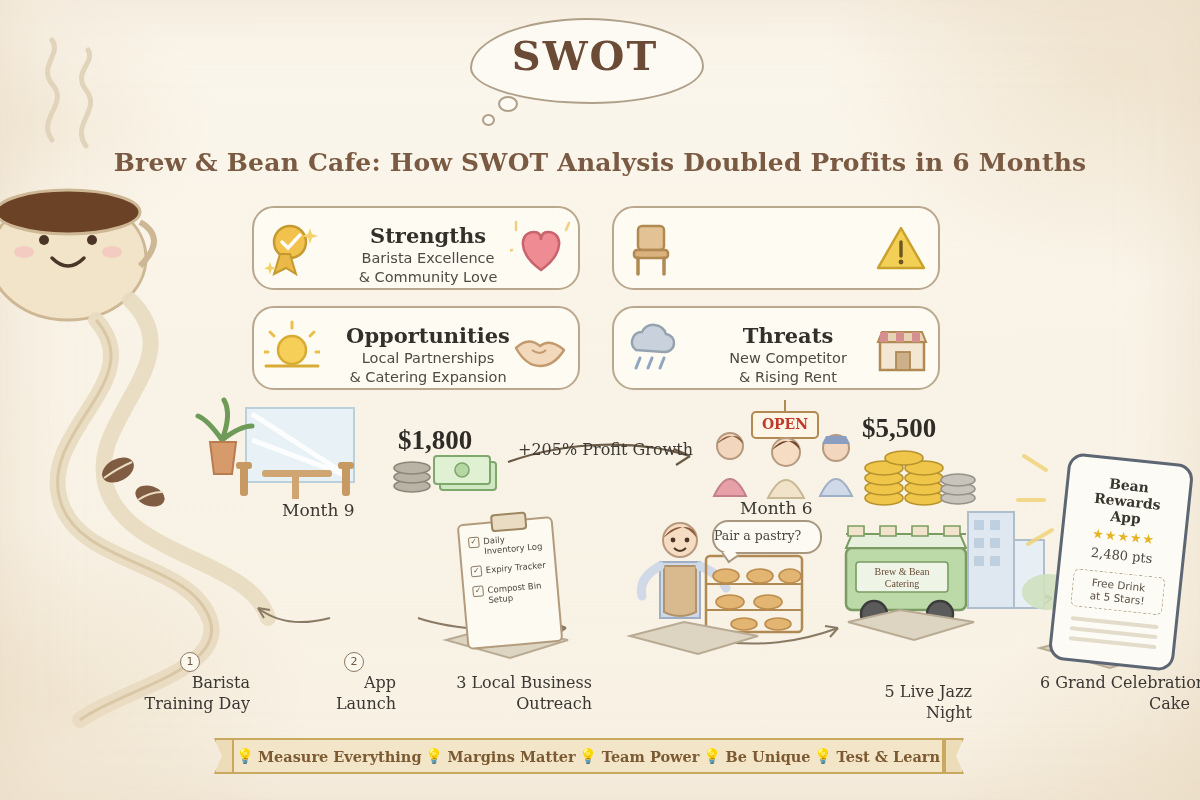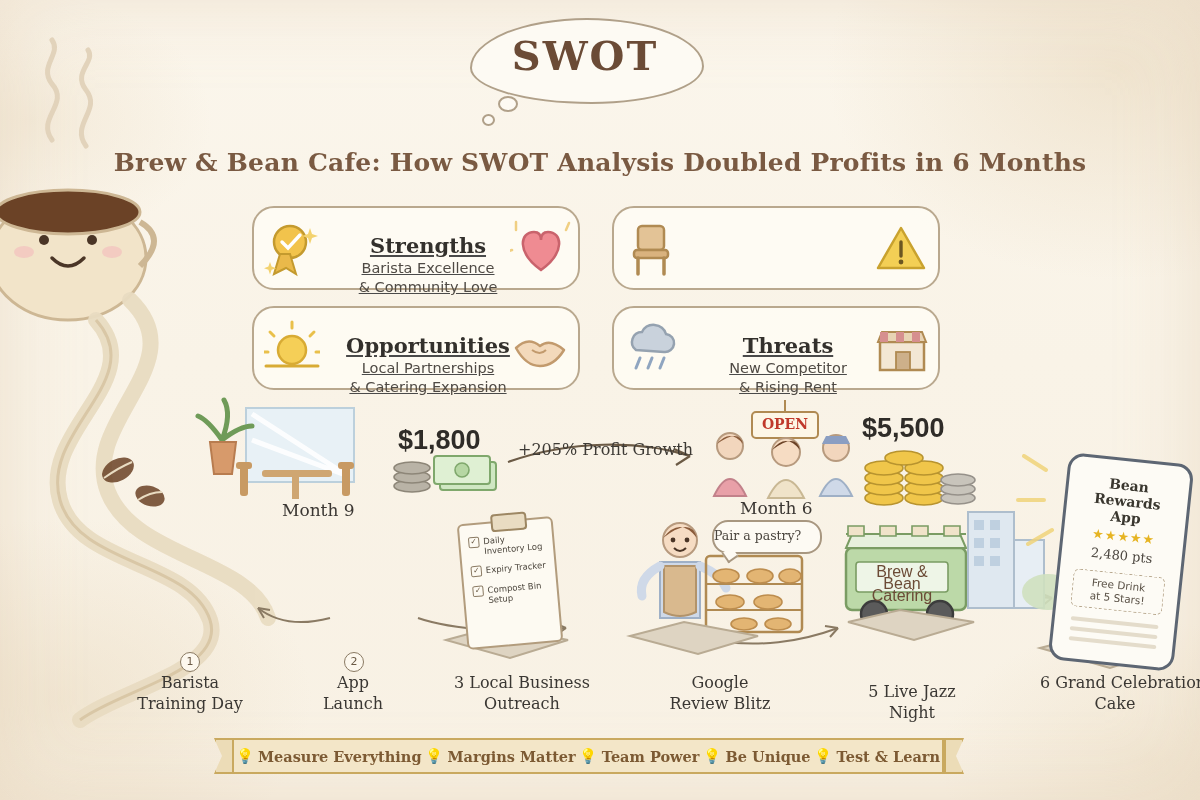--- a/index.html
+++ b/index.html
@@ -83,25 +83,24 @@
     width: 328px;
     height: 84px;
     border: 2.5px solid #b9a88e;
     border-radius: 22px;
     background: rgba(255,253,247,0.72);
     box-sizing: border-box;
   }
   .swot-card .txt {
     position: absolute;
     left: 62px;
-    top: 26px;
+    top: 16px;
     width: 224px;
     text-align: center;
     color: #4a4a4a;
-    text-decoration: underline;
   }
   .swot-card .title {
     font-family: "DejaVu Serif", serif;
     font-weight: bold;
     font-size: 21px;
     color: #33302c;
     line-height: 24px;
   }
   .swot-card .sub {
     font-size: 14.5px;
@@ -120,21 +119,21 @@
     width: 62px; height: 58px;
   }
   #card-strengths   { left: 252px; top: 206px; }
   #card-weaknesses  { left: 612px; top: 206px; }
   #card-opps        { left: 252px; top: 306px; }
   #card-threats     { left: 612px; top: 306px; }
 
   
   .money {
     position: absolute;
-    font-family: Liberation Sans, sans-serif;
+    font-family: Liberation Serif, serif;
     font-weight: bold;
     font-size: 27px;
     color: #2f2c28;
   }
   #money-1 { left: 398px; top: 425px; }
   #money-2 { left: 862px; top: 413px; }
   .cap {
     position: absolute;
     font-family: "DejaVu Serif", serif;
     font-size: 17px;
@@ -150,21 +149,21 @@
     color: #3d3a35;
   }
 
   
   .tl-label {
     position: absolute;
     font-family: "DejaVu Serif", serif;
     font-size: 16px;
     color: #3a3733;
     line-height: 21px;
-    text-align: center;
+    text-align: right;
   }
   .tl-num {
     position: absolute;
     width: 18px; height: 18px;
     border-radius: 50%;
     border: 1.6px solid #8a7a63;
     background: #fdf8ee;
     color: #6b5a45;
     font-size: 11px;
     line-height: 17px;
@@ -631,21 +630,21 @@
       <div>Expiry Tracker</div>
     </div>
     <div class="row">
       <div class="box">✓</div>
       <div>Compost Bin Setup</div>
     </div>
   </div>
 
   <div id="pastry-bubble">Pair a pastry?</div>
 
-  <div style="position:absolute;left:858px;top:566px;width:88px;text-align:center;font-family:Liberation Sans, sans-serif;font-size:16px;line-height:12px;color:#6b4b36;">
+  <div style="position:absolute;left:858px;top:566px;width:88px;text-align:center;font-family:Liberation Serif, serif;font-size:10px;line-height:12px;color:#6b4b36;">
     <div>Brew &amp; Bean</div>
     <div>Catering</div>
   </div>
 
   <div id="phone">
     <div class="ph-title">
       <div>Bean</div>
       <div>Rewards</div>
       <div>App</div>
     </div>
@@ -672,24 +671,20 @@
   <div class="tl-label" id="tl2">
     <div>App</div>
     <div>Launch</div>
   </div>
 
   <div class="tl-label" id="tl3">
     <div class="nowrap">3 Local Business</div>
     <div>Outreach</div>
   </div>
 
-  <div class="tl-label" id="tl4">
-    <div>Google</div>
-    <div>Review Blitz</div>
-  </div>
 
   <div class="tl-label" id="tl5">
     <div class="nowrap">5 Live Jazz</div>
     <div>Night</div>
   </div>
 
   <div class="tl-label" id="tl6">
     <div class="nowrap">6 Grand Celebration</div>
     <div>Cake</div>
   </div>

